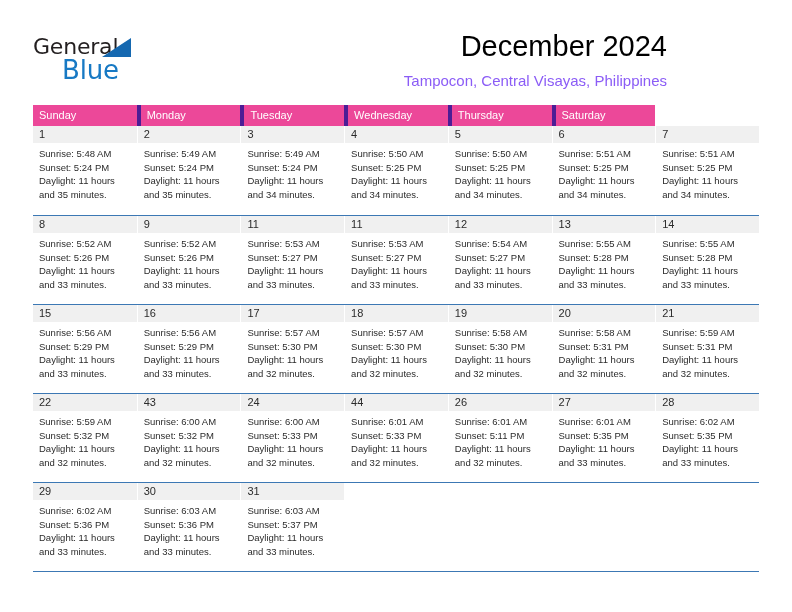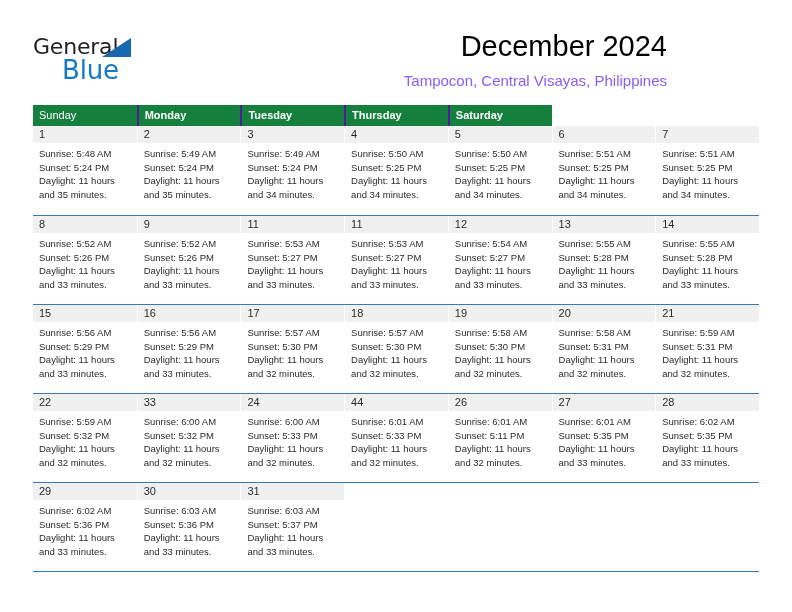--- a/index.html
+++ b/index.html
@@ -97,32 +97,31 @@
     left: 33px;
     top: 105px;
     width: 726px;
   }
   .weekday-row {
     display: flex;
     width: 100%;
   }
   .weekday {
     width: 103.71px;
-    background: #15803d;
+    background: #ec4899;
     color: #ffffff;
     font-size: 11px;
     line-height: 13px;
     padding: 4px 0 5px 6px;
     box-sizing: border-box;
     height: 21px;
     white-space: nowrap;
   }
   .weekday + .weekday {
-    border-left: 2px solid #4c1d95;
-    font-weight: bold;
+    border-left: 4px solid #4c1d95;
   }
 
   .week-row {
     display: flex;
     width: 100%;
     border-top: 1px solid #3c78b4;
     height: 89px;
     box-sizing: border-box;
   }
   .week-row.first {
@@ -189,20 +188,21 @@
     </div>
 
   </div>
 
   <div class="calendar">
 
     <div class="weekday-row">
       <div class="weekday">Sunday</div>
       <div class="weekday">Monday</div>
       <div class="weekday">Tuesday</div>
+      <div class="weekday">Wednesday</div>
       <div class="weekday">Thursday</div>
       <div class="weekday">Saturday</div>
     </div>
 
     <div id="weeks-container">
         <div class="week-row first">
           <div class="day-cell filled">
             <div class="daynum-band">1</div>
             <div class="day-info">
               <div>Sunrise: 5:48 AM</div>
@@ -378,21 +378,21 @@
         <div class="week-row">
           <div class="day-cell filled">
             <div class="daynum-band">22</div>
             <div class="day-info">
               <div>Sunrise: 5:59 AM</div>
               <div>Sunset: 5:32 PM</div>
               <div class="daylight">Daylight: 11 hours and 32 minutes.</div>
             </div>
           </div>
           <div class="day-cell filled">
-            <div class="daynum-band">33</div>
+            <div class="daynum-band">43</div>
             <div class="day-info">
               <div>Sunrise: 6:00 AM</div>
               <div>Sunset: 5:32 PM</div>
               <div class="daylight">Daylight: 11 hours and 32 minutes.</div>
             </div>
           </div>
           <div class="day-cell filled">
             <div class="daynum-band">24</div>
             <div class="day-info">
               <div>Sunrise: 6:00 AM</div>

